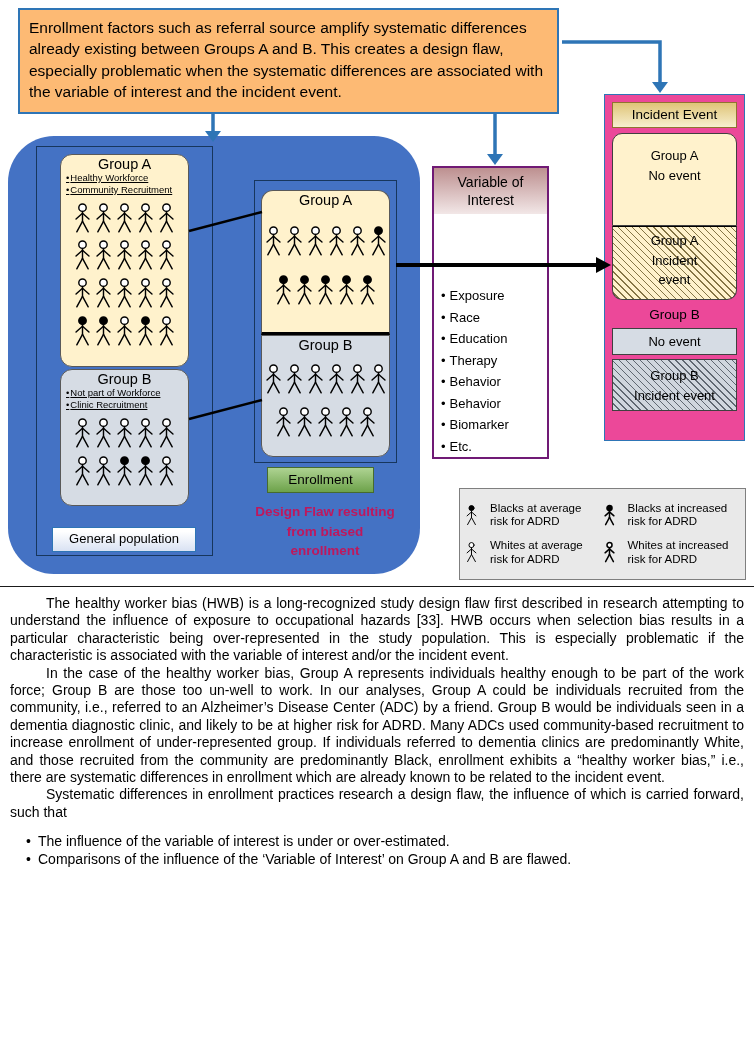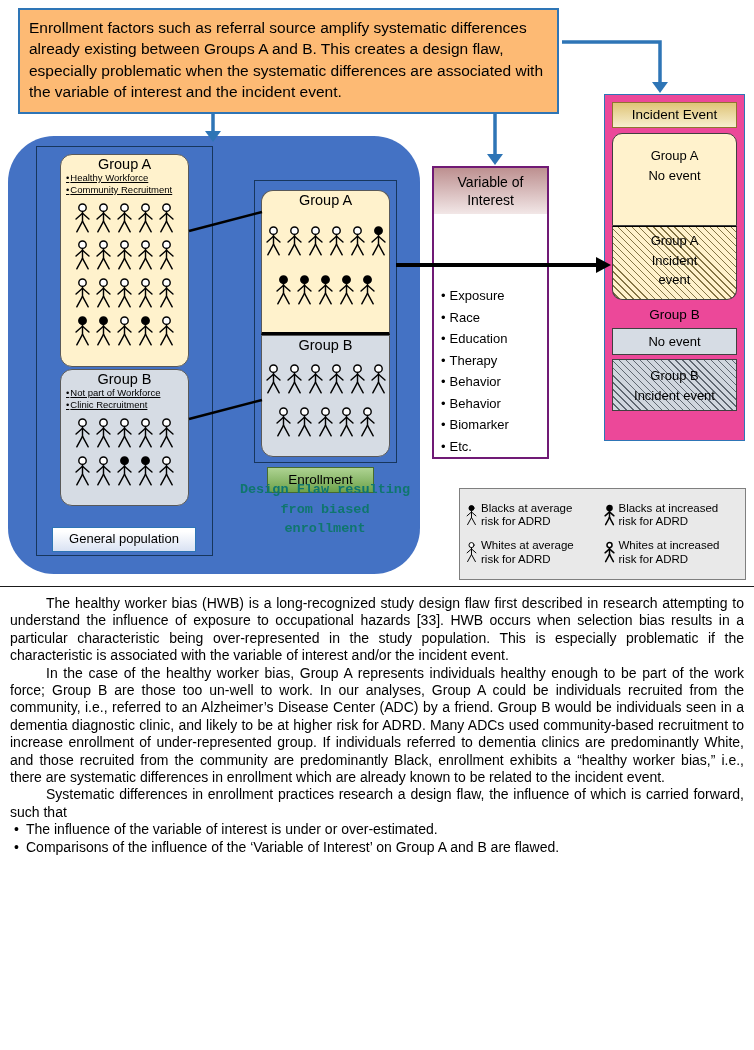--- a/index.html
+++ b/index.html
@@ -43,23 +43,23 @@
   .fig-row { display: flex; justify-content: center; gap: 2px; }
 
   .gen-pop { position: absolute; left: 52px; top: 527px; width: 144px; height: 25px;
     background: linear-gradient(180deg, #ffffff 15%, #d9e2f3); border: 1.5px solid #2e75b6;
     text-align: center; font-size: 13px; line-height: 21px; z-index: 3; }
 
   .enroll-label { position: absolute; left: 267px; top: 467px; width: 107px; height: 26px;
     background: linear-gradient(180deg, #aed392, #6da24a); border: 1px solid #466b2f;
     text-align: center; font-size: 13.5px; line-height: 23px; z-index: 3; }
 
-  .design-flaw { position: absolute; left: 226px; top: 480px; width: 198px;
-    color: #0f766e; font-weight: bold; font-size: 13.5px; line-height: 1.45;
-    text-align: center; white-space: pre-line; z-index: 3; font-family: Liberation Mono, monospace; }
+  .design-flaw { position: absolute; left: 226px; top: 502px; width: 198px;
+    color: #be185d; font-weight: bold; font-size: 13.5px; line-height: 1.45;
+    text-align: center; white-space: pre-line; z-index: 3; }
 
   .voi { position: absolute; left: 432px; top: 166px; width: 117px; height: 293px;
     background: #fff; border: 2px solid #701a75; z-index: 4; }
   .voi-header { height: 46px; background: linear-gradient(180deg, #bd9090, #f2e7e7);
     display: flex; align-items: center; justify-content: center; text-align: center;
     font-size: 14px; line-height: 1.3; white-space: pre-line; }
   .voi-list { padding: 71px 0 0 7px; }
   .voi-item { font-size: 13px; line-height: 21.5px; text-align: left; }
   .voi-item::before { content: "•"; margin-right: 4px; }
 
@@ -74,32 +74,32 @@
   .ie-ga-inc { top: 131px; height: 74px; border-top: 1.5px solid #000; border-radius: 0 0 10px 10px;
     background: repeating-linear-gradient(45deg, #fff2cc 0 4px, #857545 4px 5px); padding-top: 4px; }
   .ie-gb-label { position: absolute; left: 7px; top: 212px; width: 125px; text-align: center; font-size: 13.5px; }
   .ie-gb-no { top: 233px; height: 27px; background: #d6dce4; line-height: 25px; }
   .ie-gb-inc { top: 264px; height: 52px; padding-top: 6px;
     background: repeating-linear-gradient(45deg, #d0d6de 0 4px, #5f6771 4px 5px); }
 
   .legend { position: absolute; left: 459px; top: 488px; width: 287px; height: 92px;
     background: #e9e9e9; border: 1px solid #7f7f7f; display: grid;
     grid-template-columns: 1fr 1fr; align-content: space-evenly; padding: 3px 5px; z-index: 4; }
-  .legend-item { display: flex; align-items: center; gap: 3px; }
+  .legend-item { display: flex; align-items: center; gap: 12px; }
   .legend-icon { display: inline-flex; flex: 0 0 auto; }
   .legend-label { font-size: 11.5px; line-height: 1.18; white-space: pre-line; text-align: left; }
 
   .divider { position: absolute; left: 0; top: 586px; width: 754px; height: 0;
     border-top: 1.5px solid #1a1a1a; }
 
   
   .body-text { position: absolute; left: 0; top: 588px; width: 754px;
     padding: 7px 10px 0 10px; font-size: 14px; line-height: 17.4px; text-align: justify; }
   .para { text-indent: 36px; margin: 0; }
-  .blist { margin: 0; padding: 0; list-style: none; }
+  .blist { margin: 12px; padding: 0; list-style: none; }
   .blist li { padding-left: 16px; position: relative; text-align: justify; }
   .blist li::before { content: "•"; position: absolute; left: 4px; }
 </style>
 </head>
 <body>
 
 <div class="page">
   <div class="figure">
 
     <div class="callout">

